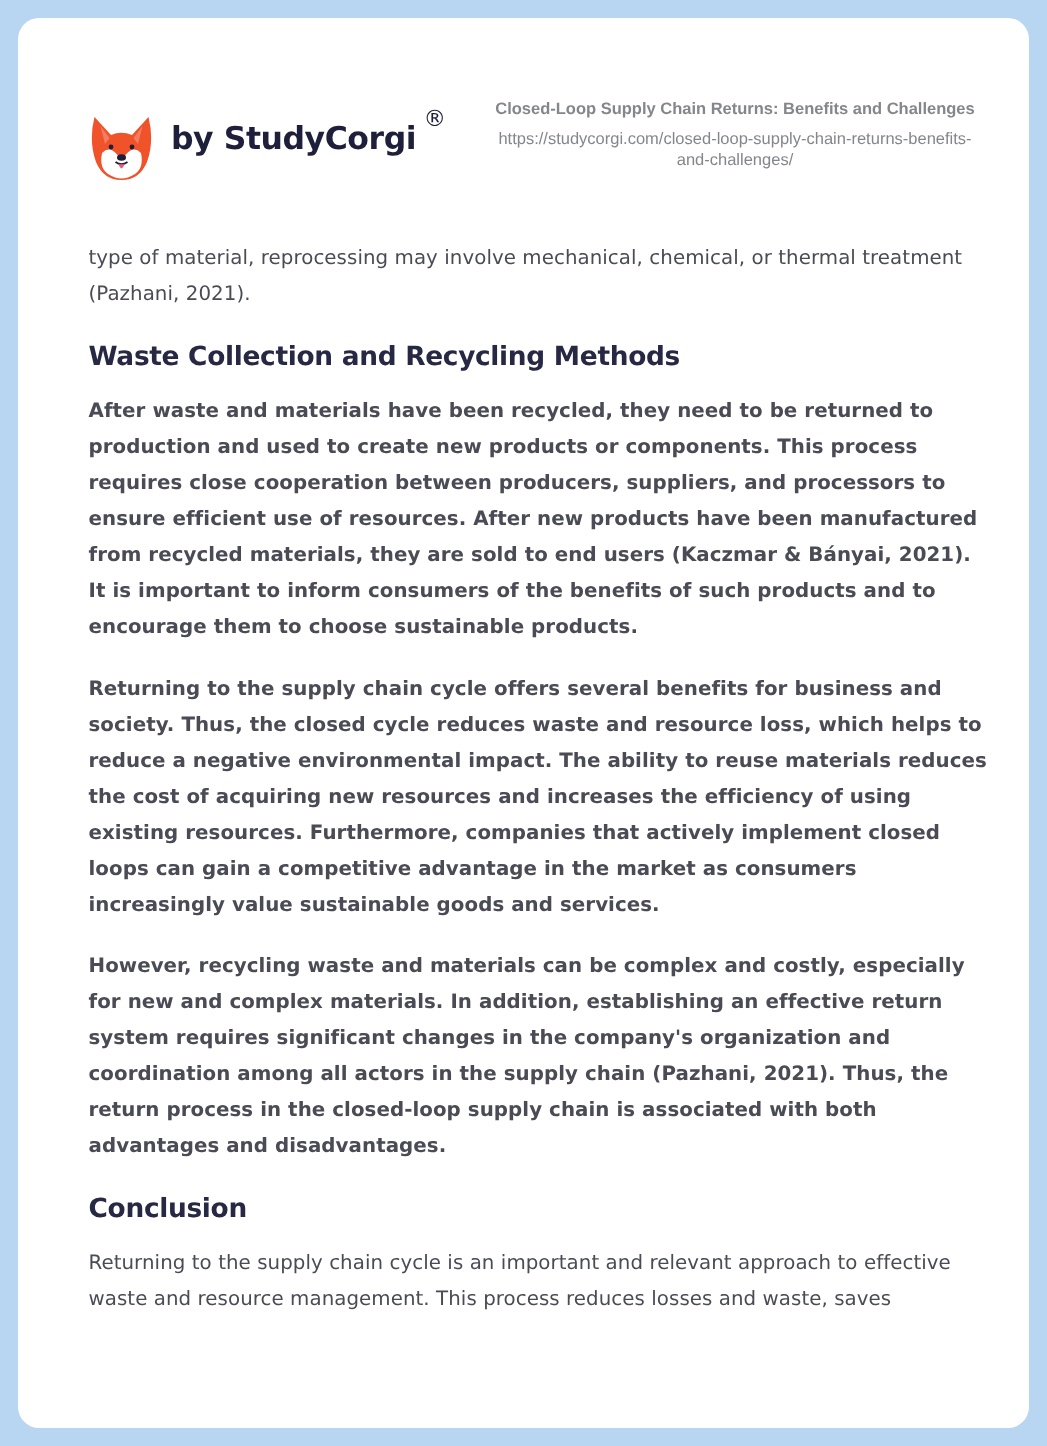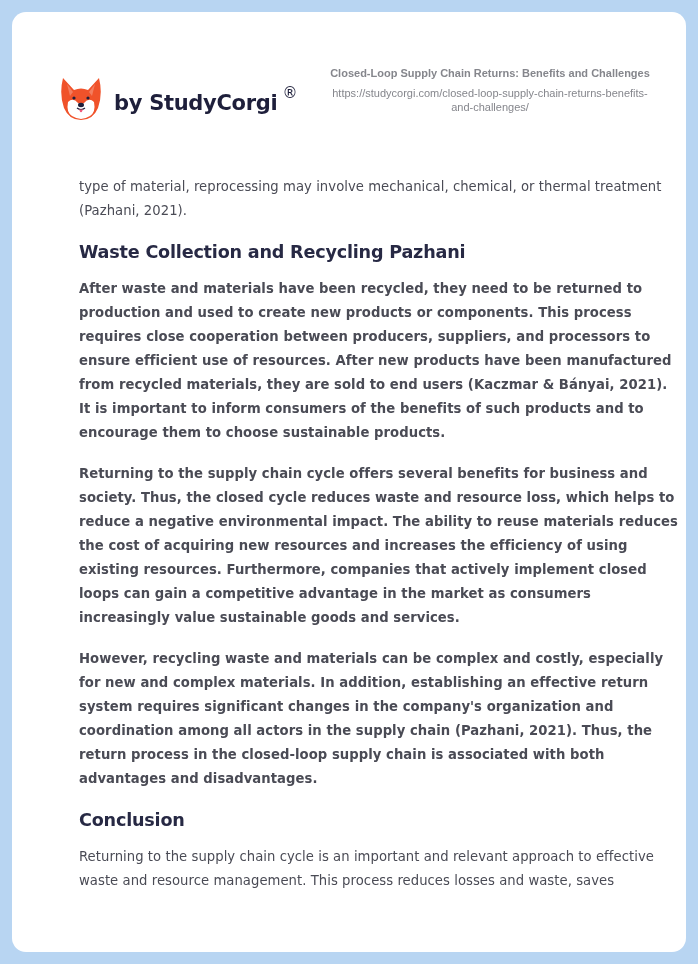--- a/index.html
+++ b/index.html
@@ -25,21 +25,20 @@
       left: 0;
       top: 0;
       width: 674px;
       height: 150px;
     }
     .logo {
       position: absolute;
       left: 48px;
       top: 64px;
       display: flex;
-      align-items: center;
     }
     .corgi {
       width: 42px;
       height: 46px;
       margin-right: 12px;
     }
     .brand {
       font-family: "DejaVu Sans", sans-serif;
       font-weight: bold;
       font-size: 21px;
@@ -72,25 +71,24 @@
     }
     .meta-url {
       font-size: 11px;
       color: #85868c;
       line-height: 14px;
       margin-top: 6px;
     }
     .content {
       position: absolute;
       left: 47px;
-      top: 163px;
+      top: 149px;
       width: 600px;
       font-family: "DejaVu Sans", sans-serif;
       color: #4a4b55;
-      margin-left: 20px;
     }
     p {
       margin: 0;
       font-size: 13.2px;
       line-height: 24px;
       letter-spacing: 0.05px;
     }
     h2 {
       margin: 0;
       font-family: "DejaVu Sans", sans-serif;
@@ -126,21 +124,21 @@
     </div>
     <div class="meta">
       <div class="meta-title">Closed-Loop Supply Chain Returns: Benefits and Challenges</div>
       <div class="meta-url">https://studycorgi.com/closed-loop-supply-chain-returns-benefits-and-challenges/</div>
     </div>
   </div>
 
   <div class="content">
     <p class="p0">type of material, reprocessing may involve mechanical, chemical, or thermal treatment (Pazhani, 2021).</p>
 
-    <h2 class="h">Waste Collection and Recycling Pazhani</h2>
+    <h2 class="h">Waste Collection and Recycling Methods</h2>
     <p class="sec">After waste and materials have been recycled, they need to be returned to production and used to create new products or components. This process requires close cooperation between producers, suppliers, and processors to ensure efficient use of resources. After new products have been manufactured from recycled materials, they are sold to end users (Kaczmar &amp; Bányai, 2021). It is important to inform consumers of the benefits of such products and to encourage them to choose sustainable products.</p>
 
     <p class="sec">Returning to the supply chain cycle offers several benefits for business and society. Thus, the closed cycle reduces waste and resource loss, which helps to reduce a negative environmental impact. The ability to reuse materials reduces the cost of acquiring new resources and increases the efficiency of using existing resources. Furthermore, companies that actively implement closed loops can gain a competitive advantage in the market as consumers increasingly value sustainable goods and services.</p>
 
     <p class="sec">However, recycling waste and materials can be complex and costly, especially for new and complex materials. In addition, establishing an effective return system requires significant changes in the company's organization and coordination among all actors in the supply chain (Pazhani, 2021). Thus, the return process in the closed-loop supply chain is associated with both advantages and disadvantages.</p>
 
     <h2 class="h">Conclusion</h2>
     <p>Returning to the supply chain cycle is an important and relevant approach to effective waste and resource management. This process reduces losses and waste, saves</p>
   </div>
 </div>

